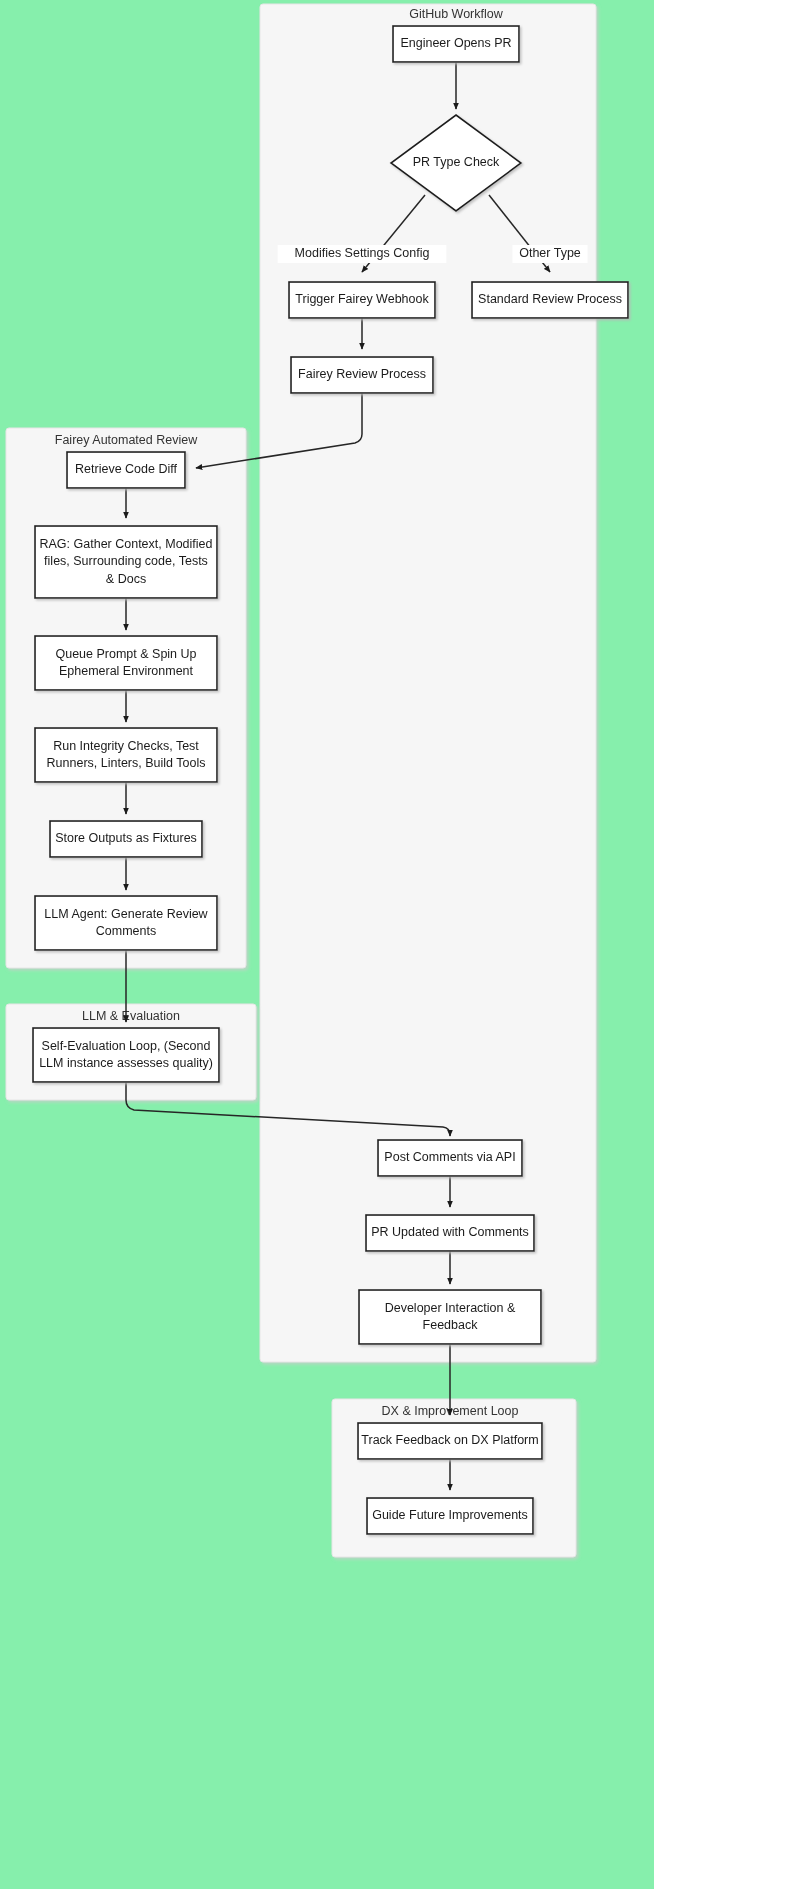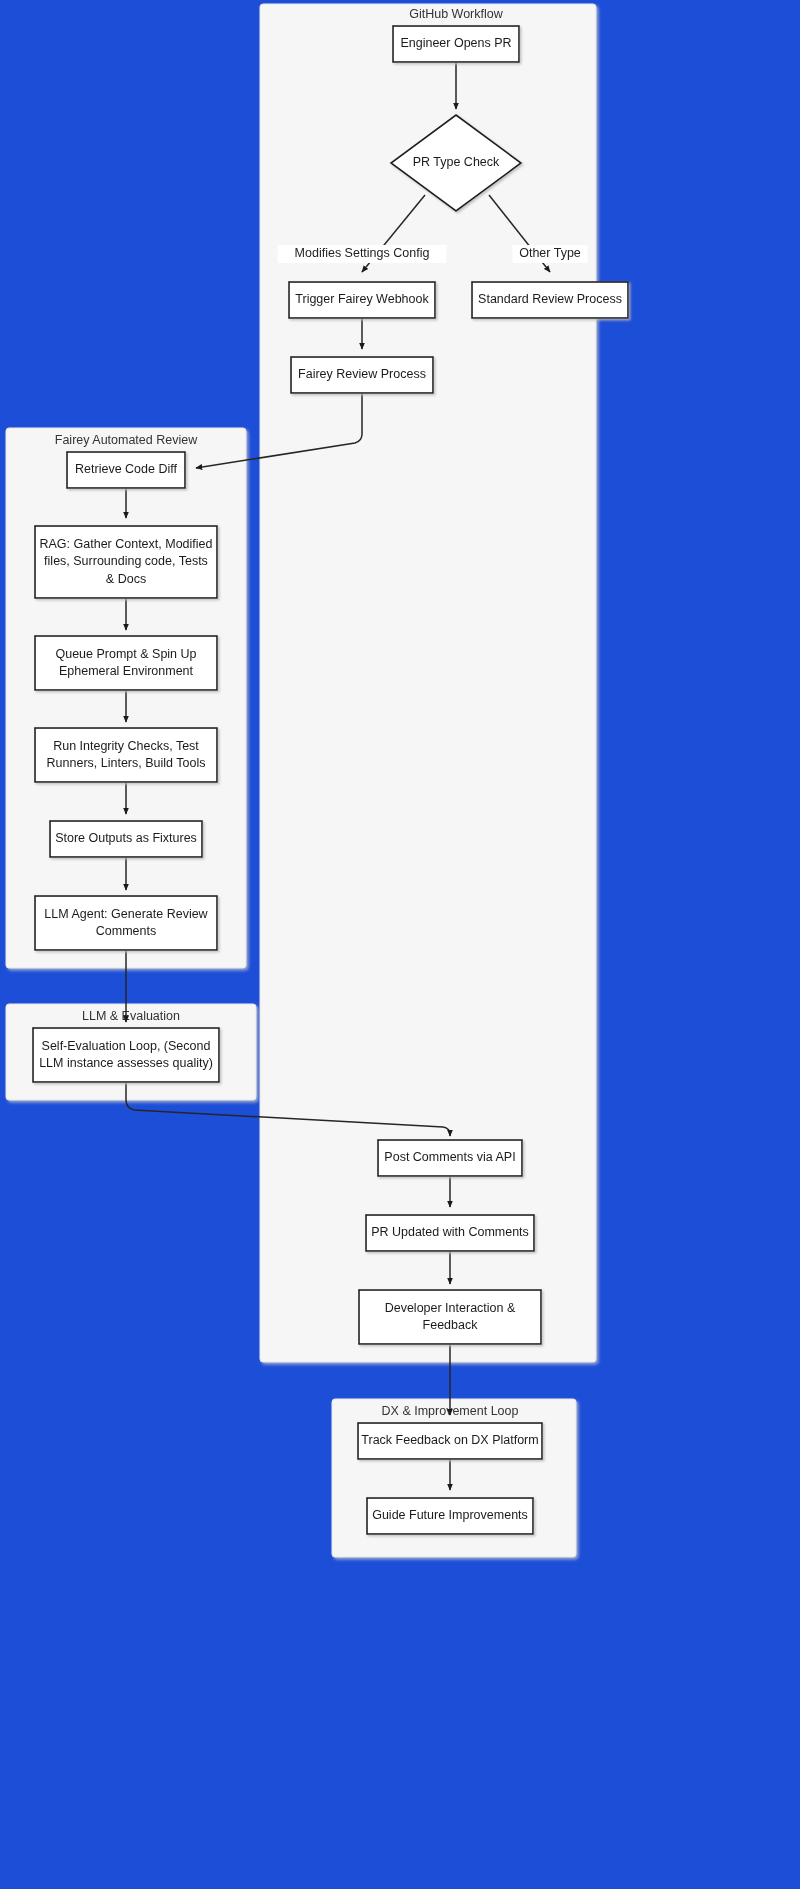--- a/index.html
+++ b/index.html
@@ -5,23 +5,23 @@
   html, body {
     margin: 0;
     padding: 0;
     background: #ffffff;
   }
   body {
     font-family: "Liberation Sans", sans-serif;
   }
   #stage {
     position: relative;
-    width: 800px;
+    width: 654px;
     height: 1889px;
-    background: #1d4ed8;
+    background: #86efac;
     overflow: hidden;
   }
   svg#diagram {
     position: absolute;
     left: 0;
     top: 0;
     width: 800px;
     height: 1889px;
   }
   .cluster-rect {

